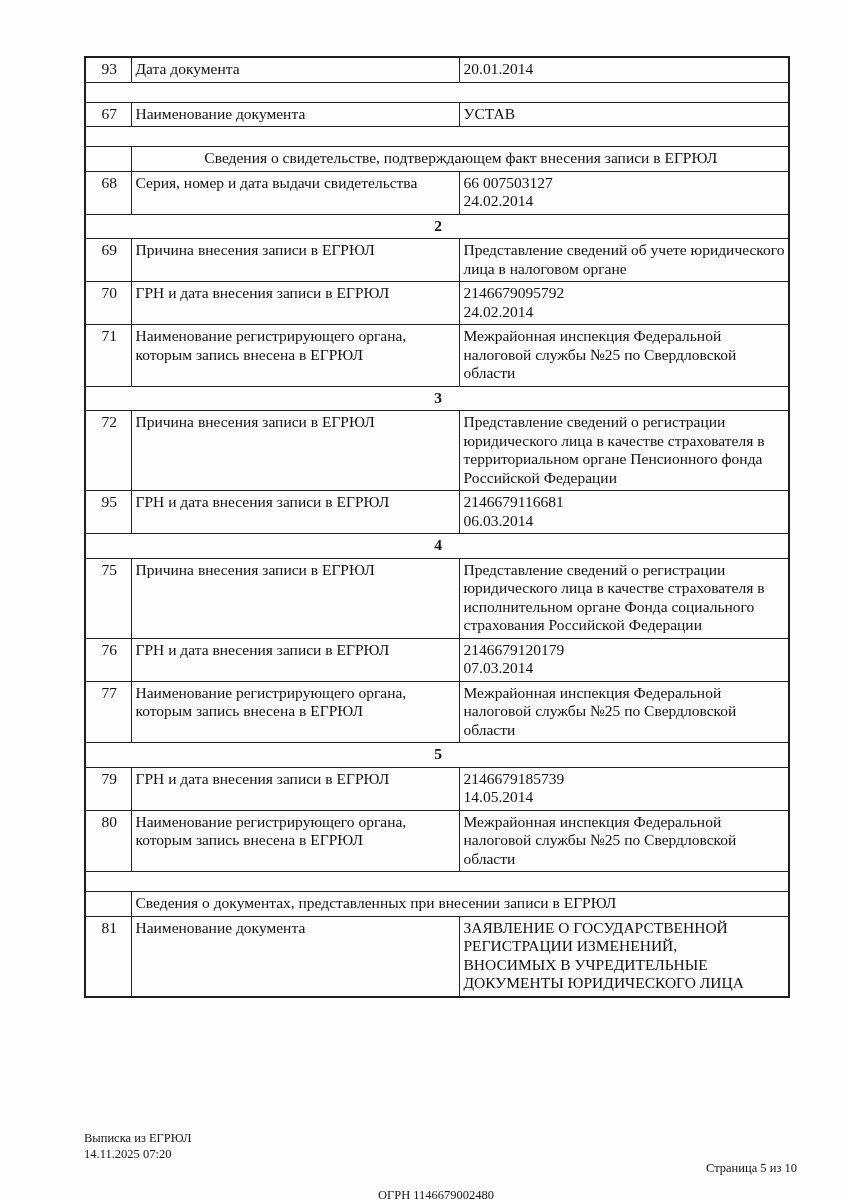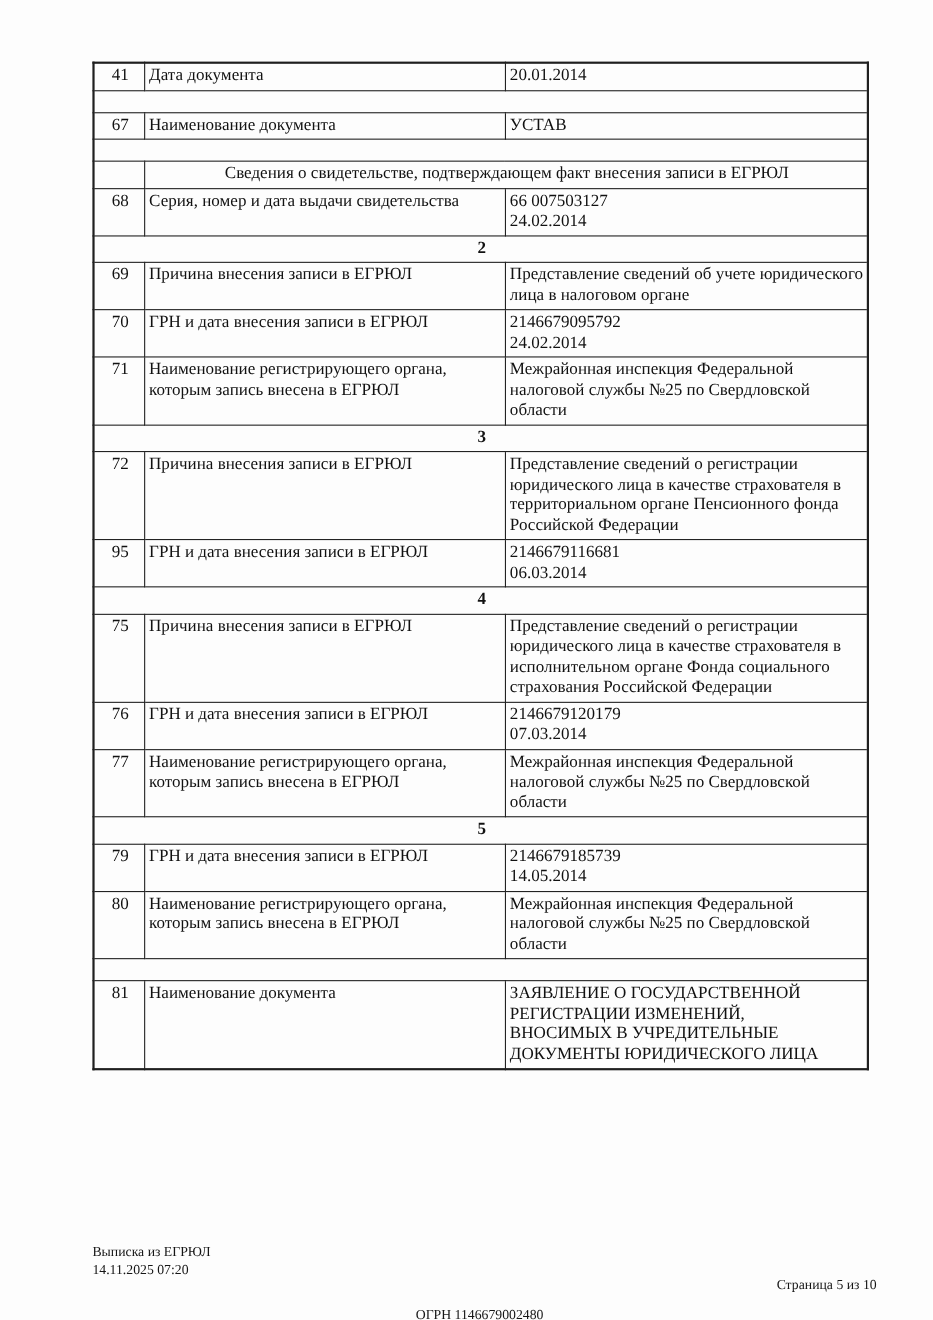--- a/index.html
+++ b/index.html
@@ -98,21 +98,21 @@
 
   <table class="doc-table">
     <colgroup>
       <col style="width:46px">
       <col style="width:328px">
       <col style="width:330px">
     </colgroup>
     <tbody>
 
       <tr>
-        <td class="c-num">41</td>
+        <td class="c-num">93</td>
         <td class="c-label">Дата документа</td>
         <td class="c-value">20.01.2014</td>
       </tr>
 
       <tr class="r-spacer">
         <td colspan="3"></td>
       </tr>
 
       <tr>
         <td class="c-num">67</td>
@@ -215,20 +215,24 @@
       <tr>
         <td class="c-num">80</td>
         <td class="c-label">Наименование регистрирующего органа, которым запись внесена в ЕГРЮЛ</td>
         <td class="c-value">Межрайонная инспекция Федеральной налоговой службы №25 по Свердловской области</td>
       </tr>
 
       <tr class="r-spacer">
         <td colspan="3"></td>
       </tr>
 
+      <tr>
+        <td class="c-num"></td>
+        <td colspan="2" class="c-sechead-left">Сведения о документах, представленных при внесении записи в ЕГРЮЛ</td>
+      </tr>
 
       <tr>
         <td class="c-num">81</td>
         <td class="c-label">Наименование документа</td>
         <td class="c-value">ЗАЯВЛЕНИЕ О ГОСУДАРСТВЕННОЙ
 РЕГИСТРАЦИИ ИЗМЕНЕНИЙ,
 ВНОСИМЫХ В УЧРЕДИТЕЛЬНЫЕ
 ДОКУМЕНТЫ  ЮРИДИЧЕСКОГО ЛИЦА</td>
       </tr>
 

